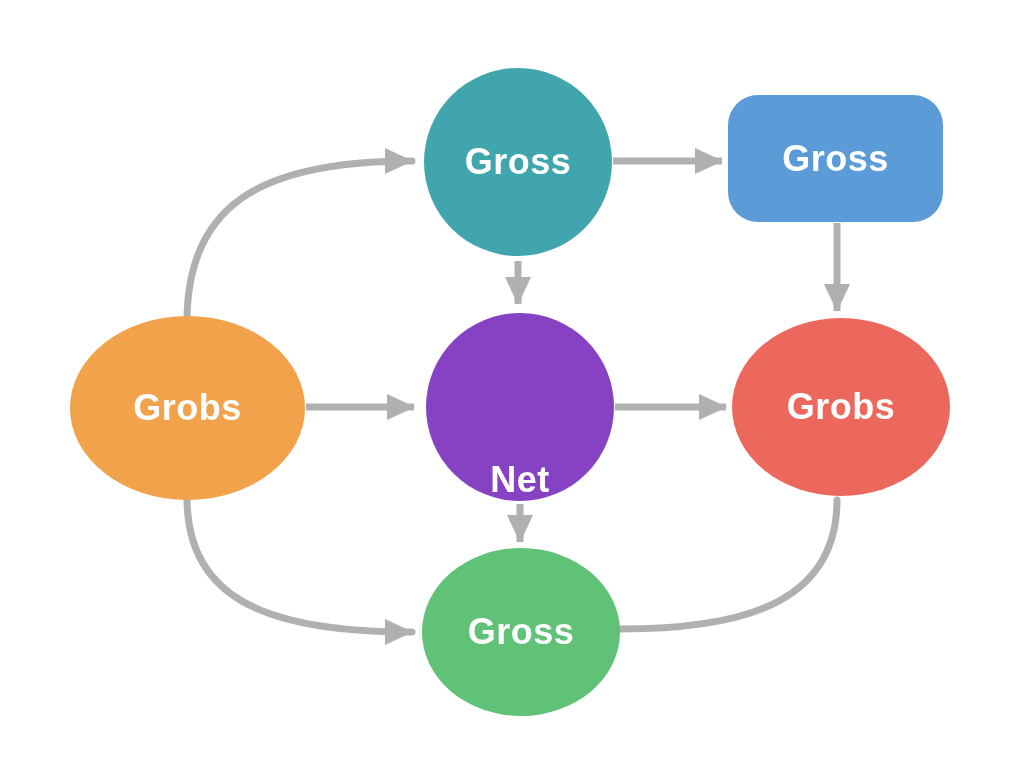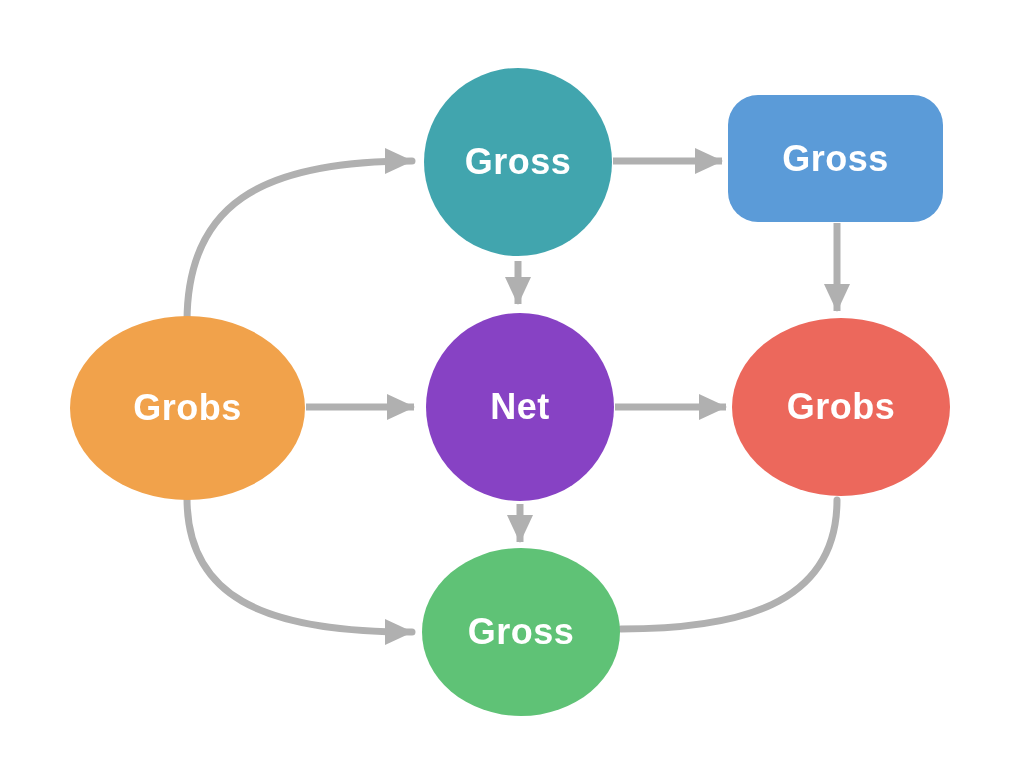--- a/index.html
+++ b/index.html
@@ -73,21 +73,21 @@
   </div>
 
   <div class="node rounded-rect" style="left: 728px; top: 95px; width: 215px; height: 127px; background-color: rgb(91, 155, 216);">
     <span>Gross</span>
   </div>
 
   <div class="node ellipse" style="left: 70px; top: 316px; width: 235px; height: 184px; background-color: rgb(241, 162, 75);">
     <span>Grobs</span>
   </div>
 
-  <div class="node circle" style="left: 426px; top: 313px; width: 188px; height: 188px; background-color: rgb(135, 66, 196);">
+  <div class="node circle" style="left: 426px; top: 313px; width: 188px; height: 188px; background-color: rgb(135, 66, 196); align-items: flex-end;">
     <span>Net</span>
   </div>
 
   <div class="node ellipse" style="left: 732px; top: 318px; width: 218px; height: 178px; background-color: rgb(236, 104, 92);">
     <span>Grobs</span>
   </div>
 
   <div class="node ellipse" style="left: 422px; top: 548px; width: 198px; height: 168px; background-color: rgb(95, 194, 118);">
     <span>Gross</span>
   </div>

